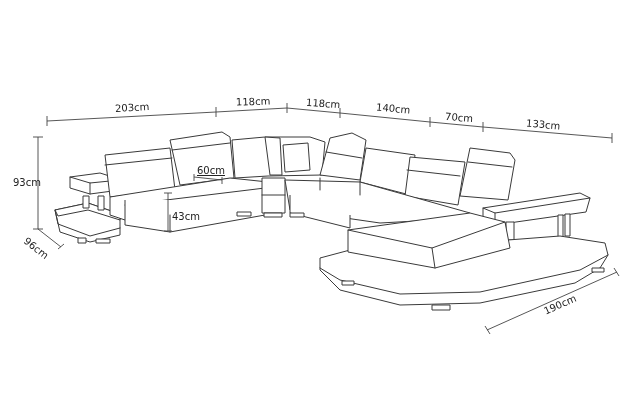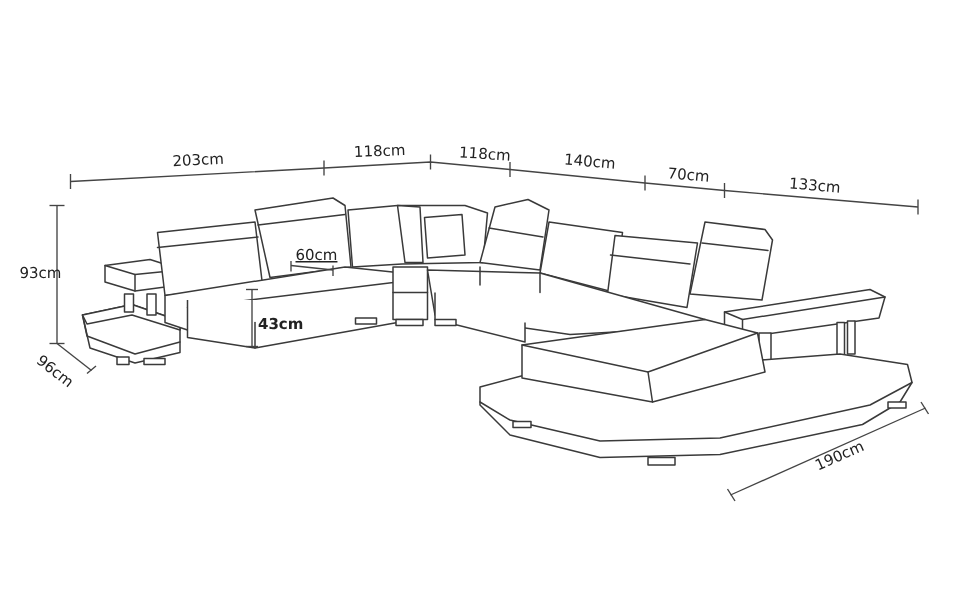--- a/index.html
+++ b/index.html
@@ -128,15 +128,15 @@
 
   <span class="lbl" style="left:115px;top:103px;transform:rotate(-3deg);">203cm</span>
   <span class="lbl" style="left:236px;top:97px;transform:rotate(-2deg);">118cm</span>
   <span class="lbl" style="left:306px;top:99px;transform:rotate(4deg);">118cm</span>
   <span class="lbl" style="left:376px;top:104px;transform:rotate(5deg);">140cm</span>
   <span class="lbl" style="left:445px;top:113px;transform:rotate(5deg);">70cm</span>
   <span class="lbl" style="left:526px;top:120px;transform:rotate(5deg);">133cm</span>
   <span class="lbl" style="left:13px;top:178px;">93cm</span>
   <span class="lbl" style="left:28px;top:236px;transform:rotate(38deg);transform-origin:left top;">96cm</span>
   <span class="lbl" style="left:197px;top:166px;text-decoration:underline;">60cm</span>
-  <span class="lbl" style="left:172px;top:212px;font-weight:bold;">43cm</span>
+  <span class="lbl" style="left:172px;top:212px;">43cm</span>
   <span class="lbl" style="left:543px;top:300px;transform:rotate(-24deg);">190cm</span>
 </div>
 
 </body></html>

